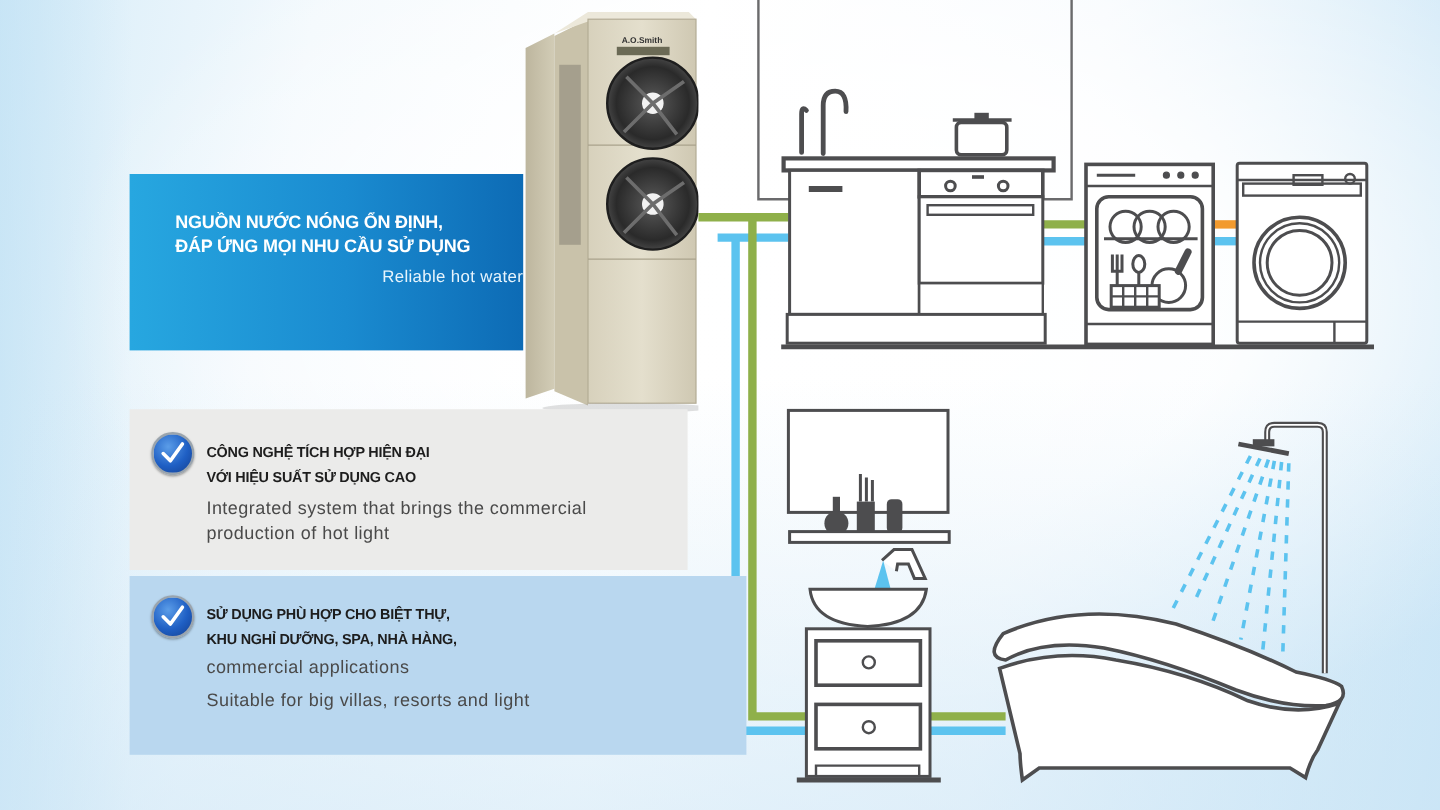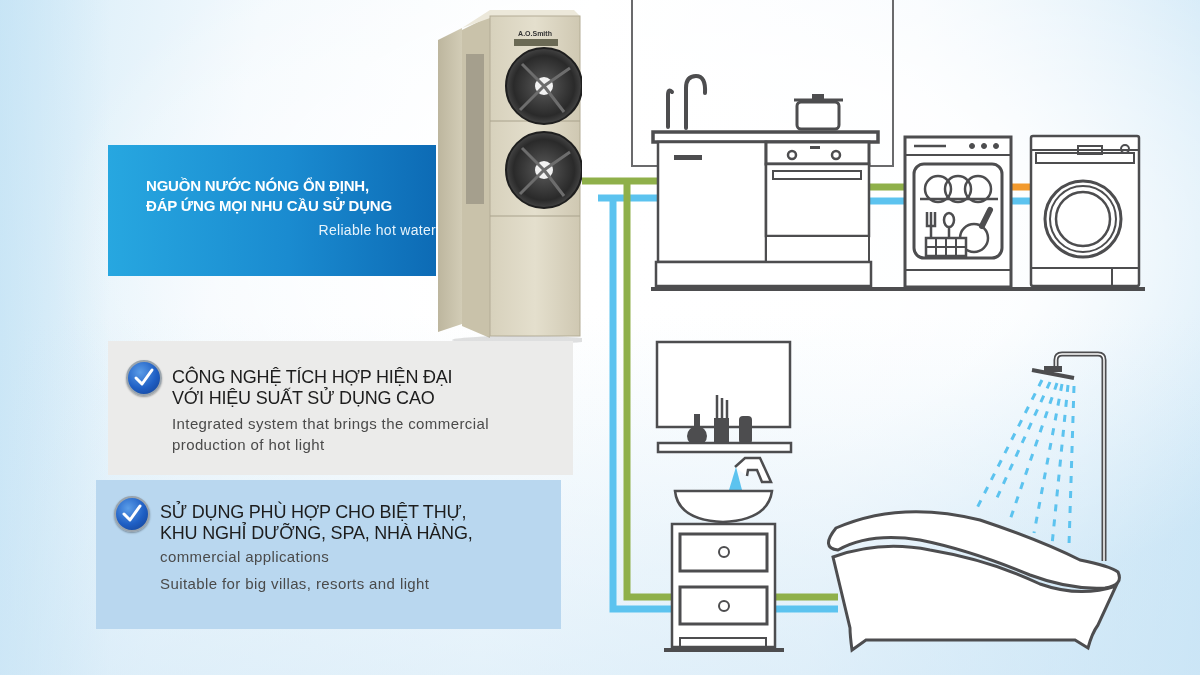--- a/index.html
+++ b/index.html
@@ -17,56 +17,56 @@
     pointer-events: none;
   }
   .left-fade {
     position: absolute; left: 0; top: 0; bottom: 0; width: 110px;
     background: linear-gradient(90deg, rgba(190,224,244,0.6) 0%, rgba(255,255,255,0) 100%);
     pointer-events: none;
   }
   svg.scene { position: absolute; left: 0; top: 0; width: 1200px; height: 675px; }
 
   .card-blue {
-    position: absolute; left: 108px; top: 145px; width: 328px; height: 131px;
+    position: absolute; left: 108px; top: 145px; width: 328px; height: 147px;
     background: linear-gradient(90deg, #27a7e0 0%, #1a8bd0 55%, #0d6bb5 100%);
     color: #fff;
     padding: 31px 0 0 38px;
   }
   .card-blue .vn {
     font-weight: bold; font-size: 15px; line-height: 20px; letter-spacing: -0.2px;
   }
   .card-blue .en {
     font-size: 14px; line-height: 20px; margin-top: 4px; color: #e7f4fc; letter-spacing: 0.3px; text-align: right;
   }
 
   .card-grey {
     position: absolute; left: 108px; top: 341px; width: 465px; height: 134px;
     background: #ebebea;
     padding: 0;
   }
   .card-light {
-    position: absolute; left: 96px; top: 480px; width: 465px; height: 149px;
+    position: absolute; left: 108px; top: 480px; width: 514px; height: 149px;
     background: #b9d7ef;
   }
   .card-grey .check, .card-light .check {
     position: absolute; left: 18px; width: 36px; height: 36px; border-radius: 50%;
     background: radial-gradient(circle at 38% 32%, #5b9de8 0%, #1f5fc4 55%, #143f8f 100%);
     border: 2px solid #9aa4ad;
     box-shadow: 0 1px 2px rgba(0,0,0,0.35);
   }
   .card-grey .check { top: 19px; }
   .card-light .check { top: 16px; }
   .check svg { position: absolute; left: 5px; top: 5px; }
 
   .card-text { position: absolute; left: 64px; }
   .card-grey .card-text { top: 26px; }
   .card-light .card-text { top: 22px; }
   .card-text .vn {
-    font-weight: normal; font-size: 18px; line-height: 21px; color: #1d1d1d; letter-spacing: -0.2px;
+    font-weight: bold; font-size: 12px; line-height: 21px; color: #1d1d1d; letter-spacing: -0.2px;
   }
   .card-text .en {
     font-size: 15px; line-height: 21px; color: #4a4a4a; margin-top: 4px; letter-spacing: 0.4px;
   }
   .card-light .card-text .en { line-height: 25px; margin-top: 2px; }
 
   .heatpump {
     position: absolute; left: 432px; top: 6px; width: 150px; height: 338px;
   }
 </style>

